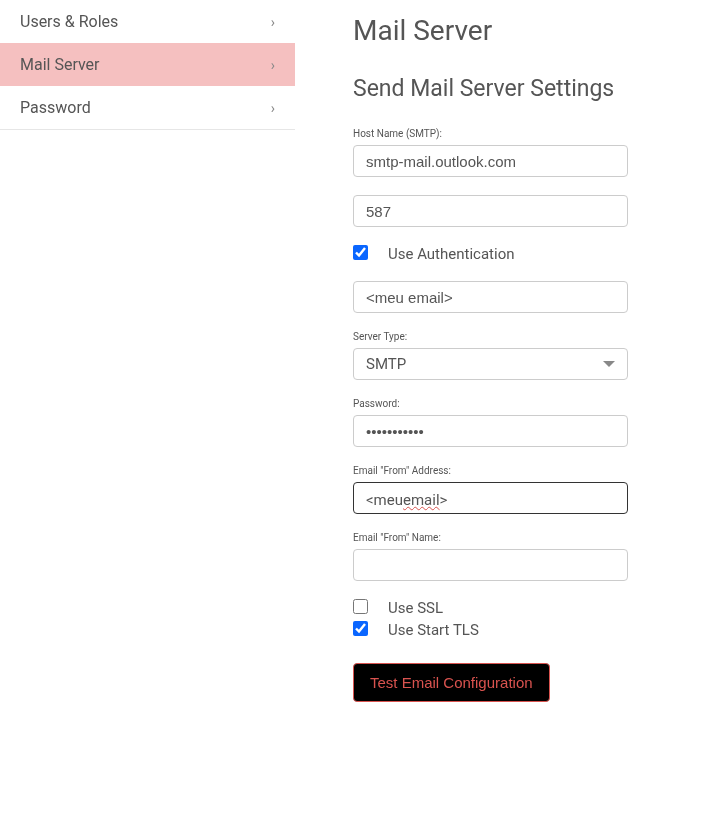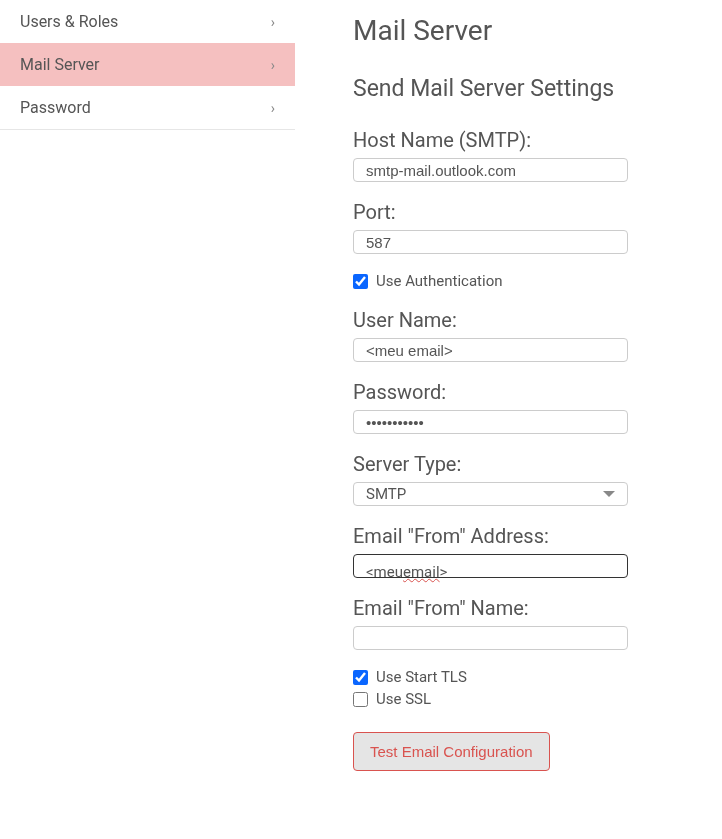--- a/index.html
+++ b/index.html
@@ -47,27 +47,27 @@
       font-size: 23px;
       font-weight: 400;
       color: #555;
       margin-bottom: 26px;
     }
     .form-group {
       margin-bottom: 18px;
     }
     .form-label {
       display: block;
-      font-size: 20px;
+      font-size: 10px;
       color: #555;
       margin-bottom: 6px;
     }
     .form-input, .form-select {
       width: 275px;
-      height: 24px;
+      height: 32px;
       padding: 8px 12px;
       border: 1px solid #ccc;
       border-radius: 4px;
       font-size: 15px;
       color: #555;
       background: #fff;
     }
     .form-input.focused {
       border: 1.5px solid #333;
     }
@@ -79,22 +79,21 @@
       cursor: pointer;
     }
     .select-caret {
       width: 0; height: 0;
       border-left: 6px solid transparent;
       border-right: 6px solid transparent;
       border-top: 6px solid #888;
     }
     .checkbox-row {
       display: flex;
-      align-items: center;
-      gap: 8px;
+      gap: 20px;
       margin-bottom: 4px;
       font-size: 15px;
       color: #555;
     }
     .checkbox-group-single {
       margin-bottom: 18px;
     }
     .checkbox-group-stack {
       margin-bottom: 24px;
     }
@@ -109,21 +108,21 @@
       text-decoration-thickness: 1px;
     }
     .button-row {
       display: flex;
       gap: 14px;
     }
     .btn {
       padding: 10px 16px;
       border: 1px solid #d9534f;
       border-radius: 4px;
-      background: #e5e5e5;
+      background: #000000;
       color: #d9534f;
       font-size: 15px;
       cursor: pointer;
     }
   </style>
 </head>
 <body>
 
 <div class="sidebar">
   <div class="sidebar-item">
@@ -143,68 +142,66 @@
 <div class="main">
   <h1>Mail Server</h1>
   <div class="subtitle">Send Mail Server Settings</div>
 
   <div class="form-group">
     <label class="form-label">Host Name (SMTP):</label>
     <input class="form-input" type="text" value="smtp-mail.outlook.com" style="">
   </div>
 
   <div class="form-group">
-    <label class="form-label">Port:</label>
     <input class="form-input" type="text" value="587" style="">
   </div>
 
   <div class="checkbox-row checkbox-group-single">
     <input type="checkbox" checked="" style="">
     <span>Use Authentication</span>
   </div>
 
   <div class="form-group">
-    <label class="form-label">User Name:</label>
     <input class="form-input" type="text" value="&lt;meu email&gt;" style="">
-  </div>
-
-  <div class="form-group">
-    <label class="form-label">Password:</label>
-    <input class="form-input" type="text" value="•••••••••••" style="">
   </div>
 
   <div class="form-group">
     <label class="form-label">Server Type:</label>
     <div class="form-select">
       <span>SMTP</span>
       <span class="select-caret"></span>
     </div>
+  </div>
+
+  <div class="form-group">
+    <label class="form-label">Password:</label>
+    <input class="form-input" type="text" value="•••••••••••" style="">
   </div>
 
   <div class="form-group">
     <label class="form-label">Email "From" Address:</label>
     <div class="form-input focused" style="display:flex;align-items:flex-start;">
         <span>&lt;meu </span>
         <span class="squiggle">email</span>
         <span>&gt;</span>
       </div>
   </div>
 
   <div class="form-group">
     <label class="form-label">Email "From" Name:</label>
     <input class="form-input" type="text" value="" style="">
   </div>
 
   <div class="checkbox-group-stack">
     <div class="checkbox-row">
+      <input type="checkbox" style="">
+      <span>Use SSL</span>
+    </div>
+    <div class="checkbox-row">
       <input type="checkbox" checked="" style="">
       <span>Use Start TLS</span>
     </div>
-    <div class="checkbox-row">
-      <input type="checkbox" style="">
-      <span>Use SSL</span>
-    </div>
   </div>
 
   <div class="button-row">
     <button class="btn">Test Email Configuration</button>
   </div>
 </div>
 
 </body></html>

